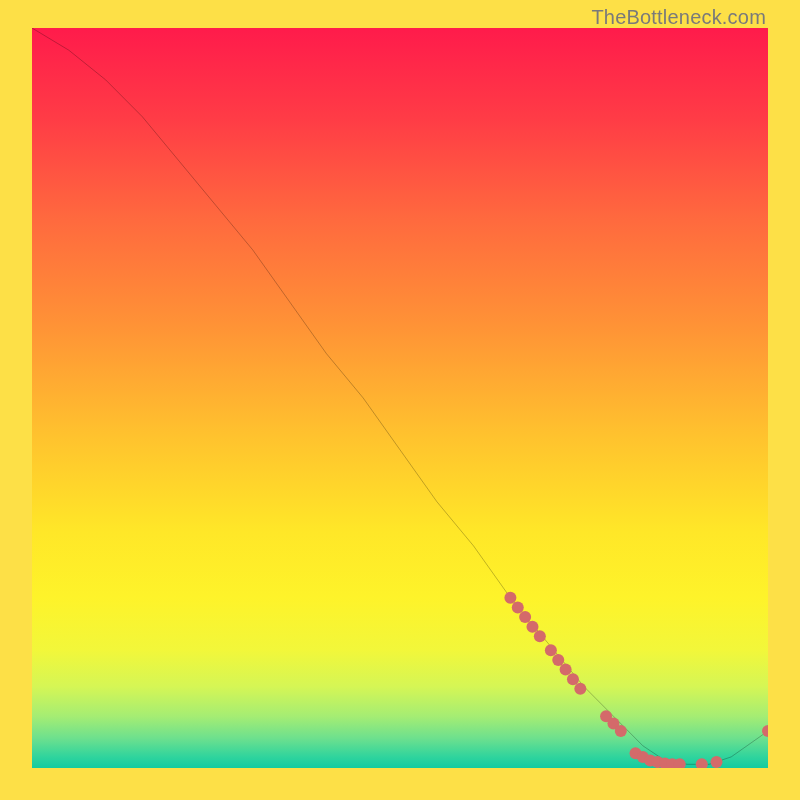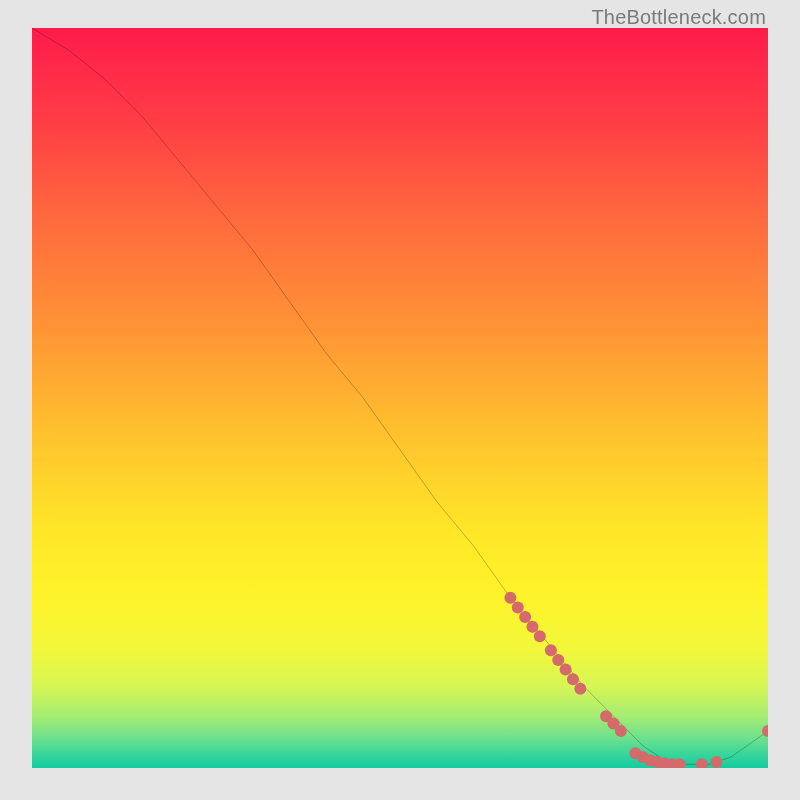--- a/index.html
+++ b/index.html
@@ -7,21 +7,21 @@
     width: 800px;
     height: 800px;
     background: #000;
     overflow: hidden;
     font-family: Arial, Helvetica, sans-serif;
   }
   .stage {
     position: relative;
     width: 800px;
     height: 800px;
-    background: #e5e5e5;
+    background: #fde047;
   }
   .plot {
     position: absolute;
     left: 32px;
     top: 28px;
     width: 736px;
     height: 740px;
   }
   .grad {
     position: absolute;

